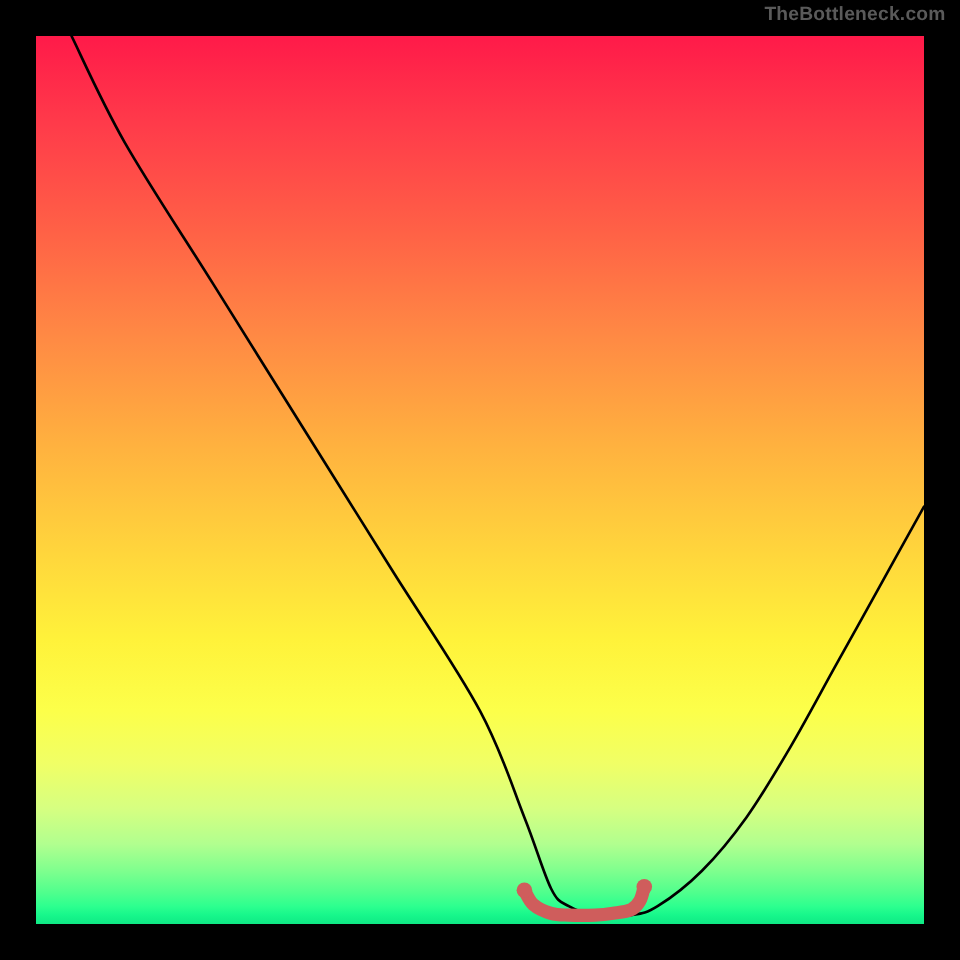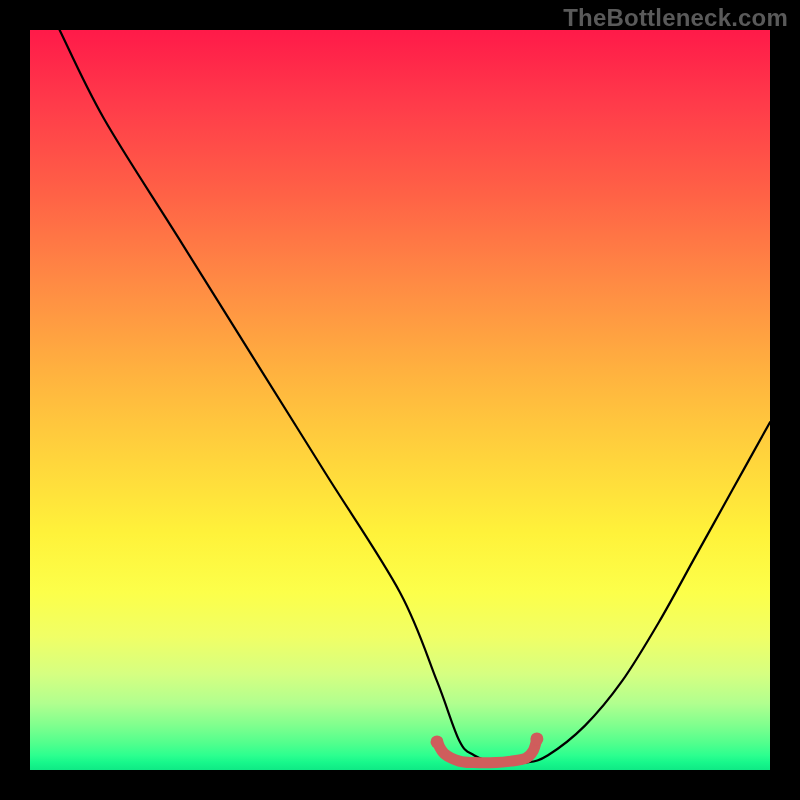--- a/index.html
+++ b/index.html
@@ -15,21 +15,21 @@
     position: relative;
     width: 800px;
     height: 800px;
     background: #000;
   }
   .watermark {
     position: absolute;
     top: 4px;
     right: 12px;
     color: #5a5a5a;
-    font-size: 24px;
+    font-size: 16px;
     font-weight: bold;
     z-index: 10;
     letter-spacing: 0.2px;
   }
   .plot-area {
     position: absolute;
     left: 30px;
     top: 30px;
     width: 740px;
     height: 740px;

